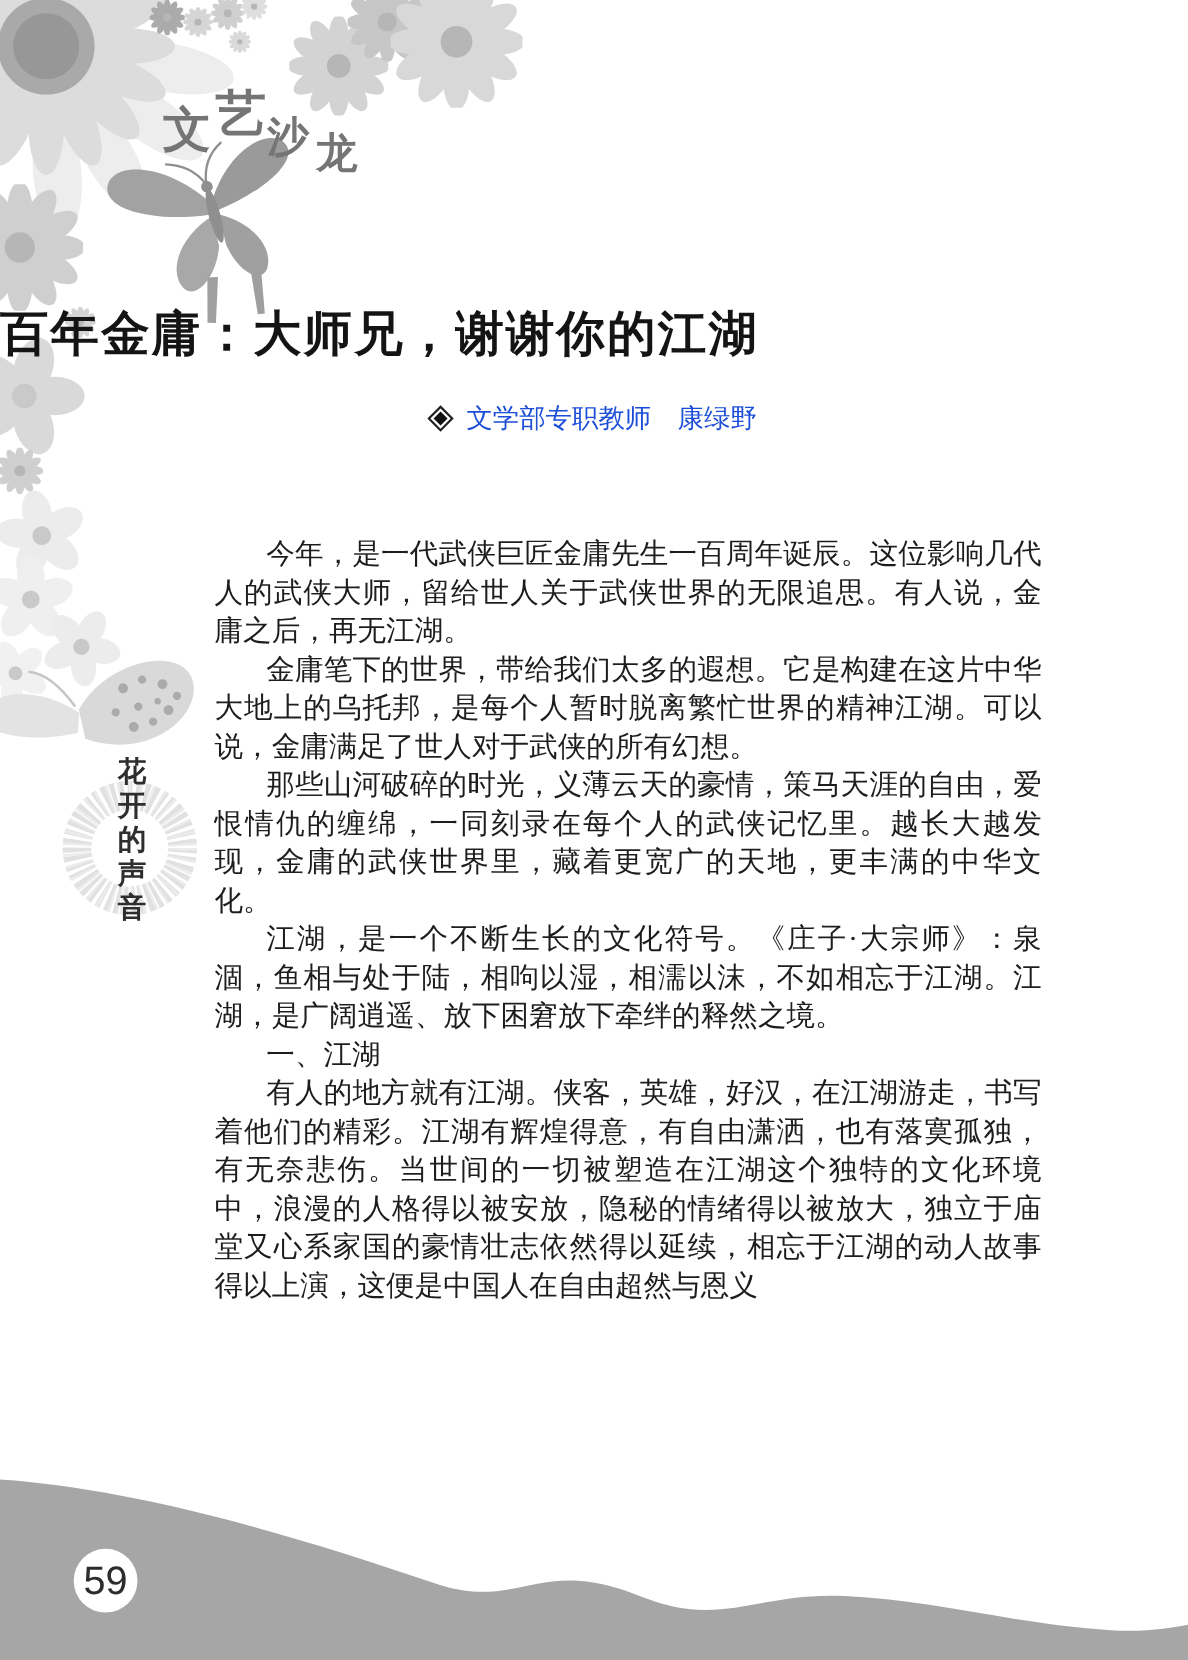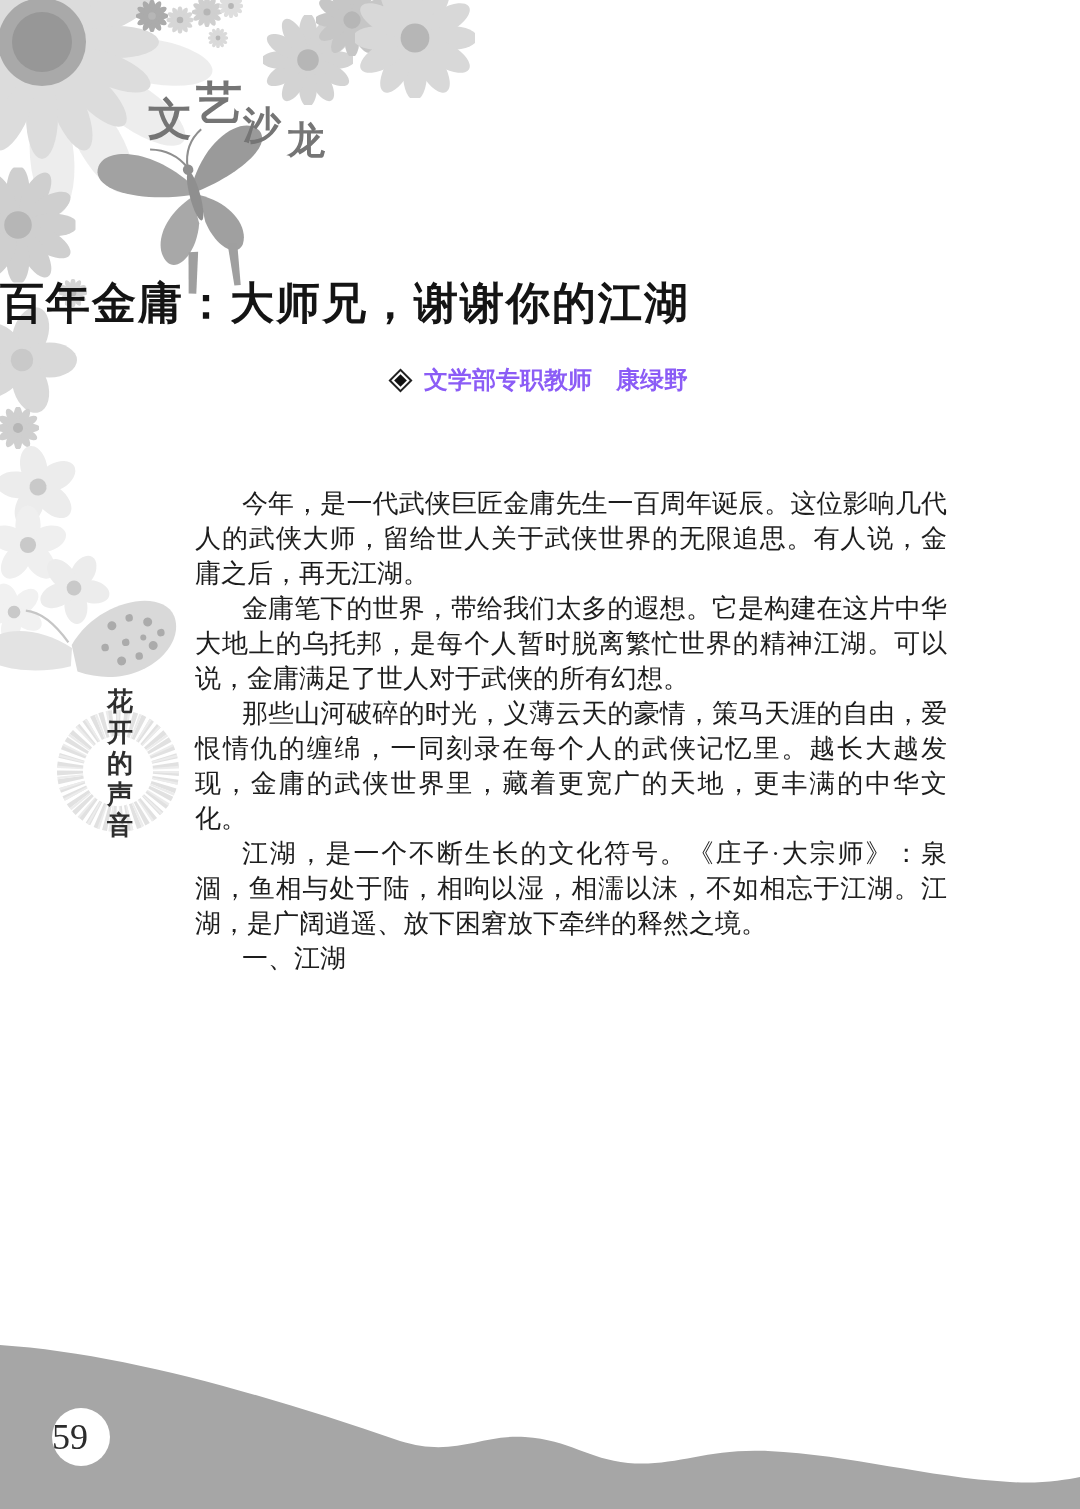--- a/index.html
+++ b/index.html
@@ -23,45 +23,45 @@
 
   .title {
     position:absolute; left:0; right:0; top:274px; z-index:2;
     text-align:left; font-family:"Liberation Sans","DejaVu Sans",sans-serif;
     font-size:44px; font-weight:700; letter-spacing:2px; color:#141414;
   }
   .byline {
     position:absolute; left:0; right:0; top:364px; z-index:2;
     display:flex; justify-content:center; align-items:center; gap:15px;
     font-family:"Liberation Sans","DejaVu Sans",sans-serif;
-    font-size:24px; font-weight:700; color:#8b5cf6;
+    font-size:24px; font-weight:400; color:#1d4ed8;
   }
   .diamond { width:17px; height:17px; border:2px solid #222; transform:rotate(45deg);
     display:flex; align-items:center; justify-content:center; background:#fff; }
   .diamond .inner { width:9px; height:9px; background:#111; }
 
   .article-body {
     position:absolute; left:195px; top:486px; width:752px; z-index:2;
     font-size:26px; line-height:35px; text-align:justify; color:#1d1d1d;
   }
   .article-body p { text-indent:47px; margin:0; }
 
   .vertical-title {
     position:absolute; left:103px; top:686px; width:34px; z-index:2;
     display:flex; flex-direction:column; align-items:center;
     font-size:26px; font-weight:600; color:#2e2e2e;
     font-family:"Liberation Serif","DejaVu Serif",serif;
   }
   .vertical-title span { height:31px; line-height:31px; }
 
   .page-badge {
-    position:absolute; left:52px; top:1408px; width:58px; height:58px; z-index:3;
+    position:absolute; left:67px; top:1408px; width:58px; height:58px; z-index:3;
     background:#ffffff; border-radius:50%;
-    display:flex; align-items:center; 
-    font-family:Liberation Serif, serif;
+    display:flex; align-items:center; justify-content:center;
+    font-family:Liberation Sans, sans-serif;
     font-size:36px; color:#2c2c2c;
   }
 </style>
 </head>
 <body>
 
 <div class="page">
 
   <svg class="decor" width="1080" height="1509" viewBox="0 0 1080 1509" aria-hidden="true">
     <defs>
@@ -205,20 +205,21 @@
       </span>
     <span>文学部专职教师　康绿野</span>
   </div>
 
   <div class="article-body">
     <p>今年，是一代武侠巨匠金庸先生一百周年诞辰。这位影响几代人的武侠大师，留给世人关于武侠世界的无限追思。有人说，金庸之后，再无江湖。</p>
     <p>金庸笔下的世界，带给我们太多的遐想。它是构建在这片中华大地上的乌托邦，是每个人暂时脱离繁忙世界的精神江湖。可以说，金庸满足了世人对于武侠的所有幻想。</p>
     <p>那些山河破碎的时光，义薄云天的豪情，策马天涯的自由，爱恨情仇的缠绵，一同刻录在每个人的武侠记忆里。越长大越发现，金庸的武侠世界里，藏着更宽广的天地，更丰满的中华文化。</p>
     <p>江湖，是一个不断生长的文化符号。《庄子·大宗师》：泉涸，鱼相与处于陆，相呴以湿，相濡以沫，不如相忘于江湖。江湖，是广阔逍遥、放下困窘放下牵绊的释然之境。</p>
     <p>一、江湖</p>
+    <p>有人的地方就有江湖。侠客，英雄，好汉，在江湖游走，书写着他们的精彩。江湖有辉煌得意，有自由潇洒，也有落寞孤独，有无奈悲伤。当世间的一切被塑造在江湖这个独特的文化环境中，浪漫的人格得以被安放，隐秘的情绪得以被放大，独立于庙堂又心系家国的豪情壮志依然得以延续，相忘于江湖的动人故事得以上演，这便是中国人在自由超然与恩义</p>
   </div>
 
   <div class="vertical-title">
     <span>花</span>
     <span>开</span>
     <span>的</span>
     <span>声</span>
     <span>音</span>
   </div>
 

